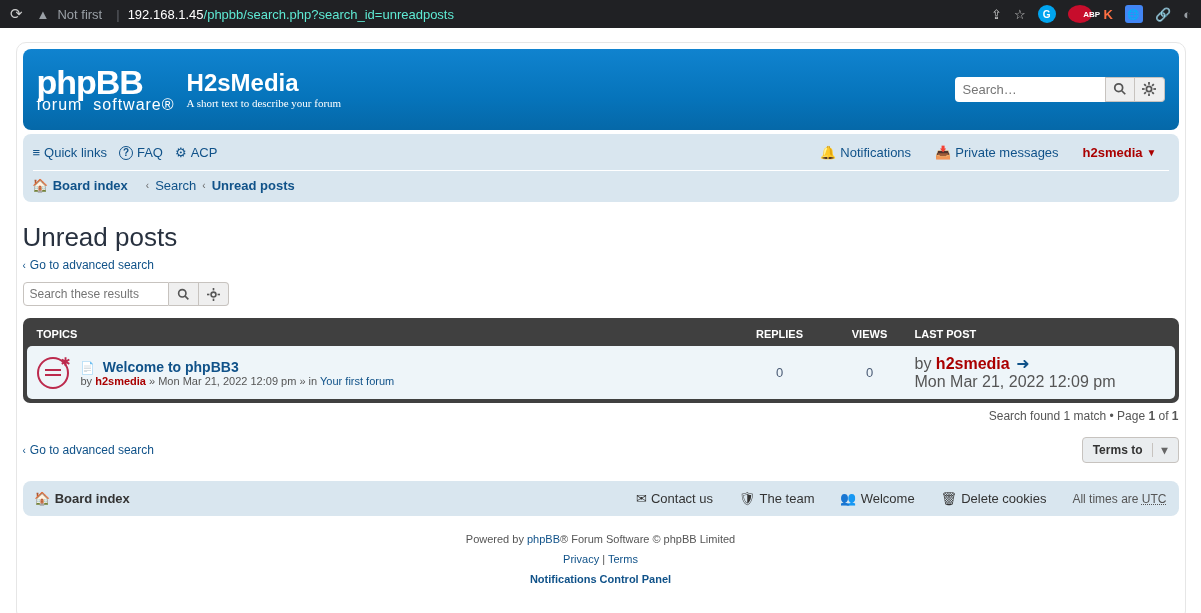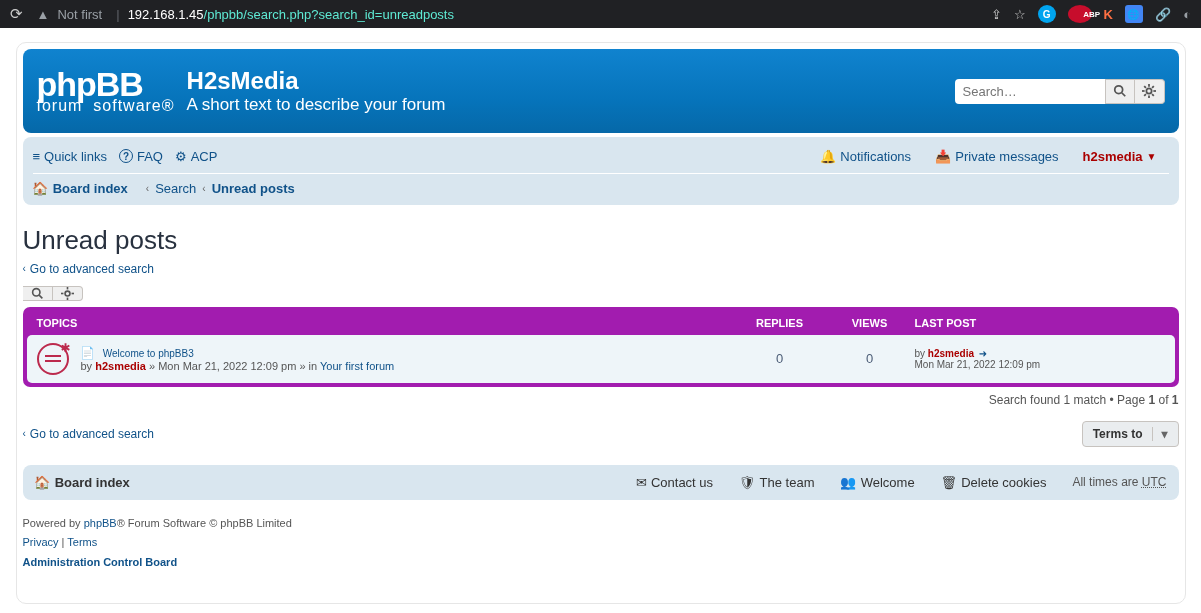--- a/index.html
+++ b/index.html
@@ -21,21 +21,21 @@
   .page { padding: 14px; }
   .wrap { max-width: 1170px; margin: 0 auto; background: #fff; border: 1px solid #e6e6e6; border-radius: 10px; padding: 6px; }
 
   
   .headerbar { background: linear-gradient(#1083cf, #0674bb 60%, #0568a8); border-radius: 8px; color: #fff; padding: 18px 14px; display: flex; align-items: center; }
   .logo-block { display: flex; align-items: center; gap: 12px; }
   .phpbb-logo { font-family: Arial, sans-serif; line-height: 0.9; }
   .phpbb-logo .big { font-size: 34px; font-weight: 900; letter-spacing: -1px; }
   .phpbb-logo .small { font-size: 16px; letter-spacing: 1px; display: block; }
   .site-title { font-size: 24px; font-weight: bold; font-family: "Trebuchet MS", sans-serif; }
-  .site-desc { font-size: 17px; }
+  .site-desc { font-size: 11px; font-family: Liberation Serif, serif; }
   .search-header { margin-left: auto; display: flex; align-items: stretch; }
   .search-header input { border: none; padding: 5px 8px; font-size: 13px; width: 150px; border-radius: 4px 0 0 4px; outline: none; background: #fff; color: #333; }
   .btn-icon { background: #efefef; border: 1px solid #c7c3bf; border-left: none; width: 30px; display: flex; align-items: center; justify-content: center; color: #333; cursor: pointer; }
   .btn-icon.first { border-left: 1px solid #c7c3bf; }
   .btn-icon.last { border-radius: 0 4px 4px 0; }
 
   
   .navbar { background: #d9e6ef; border-radius: 8px; margin-top: 4px; padding: 6px 10px; color: #105289; font-size: 13px; }
   .navbar .row { display: flex; align-items: center; min-height: 26px; }
   .navbar .row + .row { border-top: 1px solid #fff; margin-top: 4px; padding-top: 4px; }
@@ -51,53 +51,53 @@
   .adv-link { font-size: 12px; color: #105289; cursor: pointer; display: inline-flex; align-items: center; gap: 4px; }
 
   .action-row { display: flex; align-items: center; margin-top: 10px; }
   .search-box { display: flex; }
   .search-box input { border: 1px solid #c7c3bf; padding: 4px 6px; font-size: 12px; width: 146px; border-radius: 4px 0 0 4px; background: #fff; color: #333; }
   .search-box .btn-icon { height: auto; }
   .pagination-text { margin-left: auto; font-size: 12px; color: #555; }
   .pagination-text a { color: #105289; }
 
   
-  .forumbg { background: #a21caf; border-radius: 7px; margin-top: 6px; padding: 4px; }
+  .forumbg { background: #404040; border-radius: 7px; margin-top: 12px; padding: 4px; }
   .table-header { display: flex; color: #fff; font-size: 11px; font-weight: bold; font-family: Arial; padding: 6px 10px; text-transform: uppercase; }
   .col-topics { flex: 1; }
   .col-replies { width: 90px; text-align: center; }
   .col-views { width: 90px; text-align: center; }
   .col-last { width: 250px; }
   .topiclist { background: #eef5f9; border-radius: 5px; }
   .topic-row { display: flex; align-items: center; padding: 8px 10px; font-size: 12px; color: #333; }
   .topic-icon { width: 32px; height: 32px; border: 2px solid #bc2a4d; border-radius: 50%; position: relative; margin-right: 12px; flex-shrink: 0; display: flex; flex-direction: column; justify-content: center; align-items: center; gap: 3px; }
   .topic-icon::before, .topic-icon::after { content: ""; width: 16px; height: 2px; background: #bc2a4d; }
   .topic-icon .star { position: absolute; top: -4px; right: -4px; color: #bc2a4d; font-size: 12px; }
   .topic-main { flex: 1; }
-  .topic-title { color: #105289; font-weight: normal; font-size: 10px; }
+  .topic-title { color: #105289; font-weight: bold; font-size: 14px; }
   .new-post-icon { color: #bc2a4d; margin-right: 4px; font-size: 12px; }
   .topic-meta { color: #555; font-size: 11px; }
   .topic-meta .author { color: #aa0000; font-weight: bold; }
   .topic-meta .forum-link { color: #105289; }
   .col-num { width: 90px; text-align: center; color: #4c5d77; font-size: 13px; }
-  .topic-last { width: 250px; font-size: 10px; color: #555; }
+  .topic-last { width: 250px; font-size: 16px; color: #555; }
   .topic-last .author { color: #aa0000; font-weight: bold; }
   .goto { color: #105289; margin-left: 2px; }
 
   .below-row { display: flex; align-items: center; margin-top: 6px; font-size: 12px; color: #555; }
   .jump-to { margin-left: auto; }
   .jump-btn { background: #eaedef; border: 1px solid #c7c3bf; border-radius: 4px; padding: 5px 10px; font-size: 12px; font-weight: bold; color: #333; cursor: pointer; display: inline-flex; align-items: center; gap: 6px; }
   .jump-btn .caret-box { border-left: 1px solid #c7c3bf; padding-left: 8px; margin-left: 4px; color: #666; }
 
   
   .footer-nav { background: #d9e6ef; border-radius: 8px; margin-top: 18px; padding: 10px 12px; display: flex; align-items: center; font-size: 13px; }
   .footer-nav .nav-right { gap: 14px; }
   .footer-nav .tz { color: #555; font-size: 12px; text-align: center; }
 
-  .copyright { font-size: 11px; color: #555; padding: 14px 0; line-height: 1.8; }
+  .copyright { text-align: center; font-size: 11px; color: #555; padding: 14px 0; line-height: 1.8; }
   .copyright a { color: #105289; }
   .copyright .acp { font-weight: bold; color: #105289; }
 
   svg { display: block; }
 </style>
 </head>
 <body>
 
 <div class="browser-bar">
   <span class="reload">⟳</span>
@@ -202,20 +202,21 @@
 
   <div class="page-body">
     <h2 class="title">Unread posts</h2>
     <div class="adv-link">
       <span style="font-size:10px;">‹</span>
       <span>Go to advanced search</span>
     </div>
 
     <div class="action-row">
       <div class="search-box">
+        <input type="text" placeholder="Search these results" style="">
         <button class="btn-icon">
           <svg width="13" height="13" viewBox="0 0 16 16">
                 <circle cx="6.5" cy="6.5" r="4.5" fill="none" stroke="#555" stroke-width="2"></circle>
                 <line x1="10" y1="10" x2="14" y2="14" stroke="#555" stroke-width="2"></line>
               </svg>
         </button>
         <button class="btn-icon last">
           <svg width="13" height="13" viewBox="0 0 16 16">
                 <circle cx="8" cy="8" r="3" fill="none" stroke="#555" stroke-width="2"></circle>
                 <g stroke="#555" stroke-width="2">
@@ -317,18 +318,18 @@
           <span>All times are</span>
           <span style="text-decoration: underline dotted;">UTC</span>
         </span>
       </div>
     </div>
 
     <div class="copyright">
       <span>Powered by</span>
       <a>phpBB</a><span>® Forum Software © phpBB Limited</span><br>
       <a>Privacy</a> | <a>Terms</a><br>
-      <a class="acp">Administration Control Board</a>
+      <a class="acp">Notifications Control Panel</a>
     </div>
   </div>
 
 </div>
 </div>
 
 </body></html>

